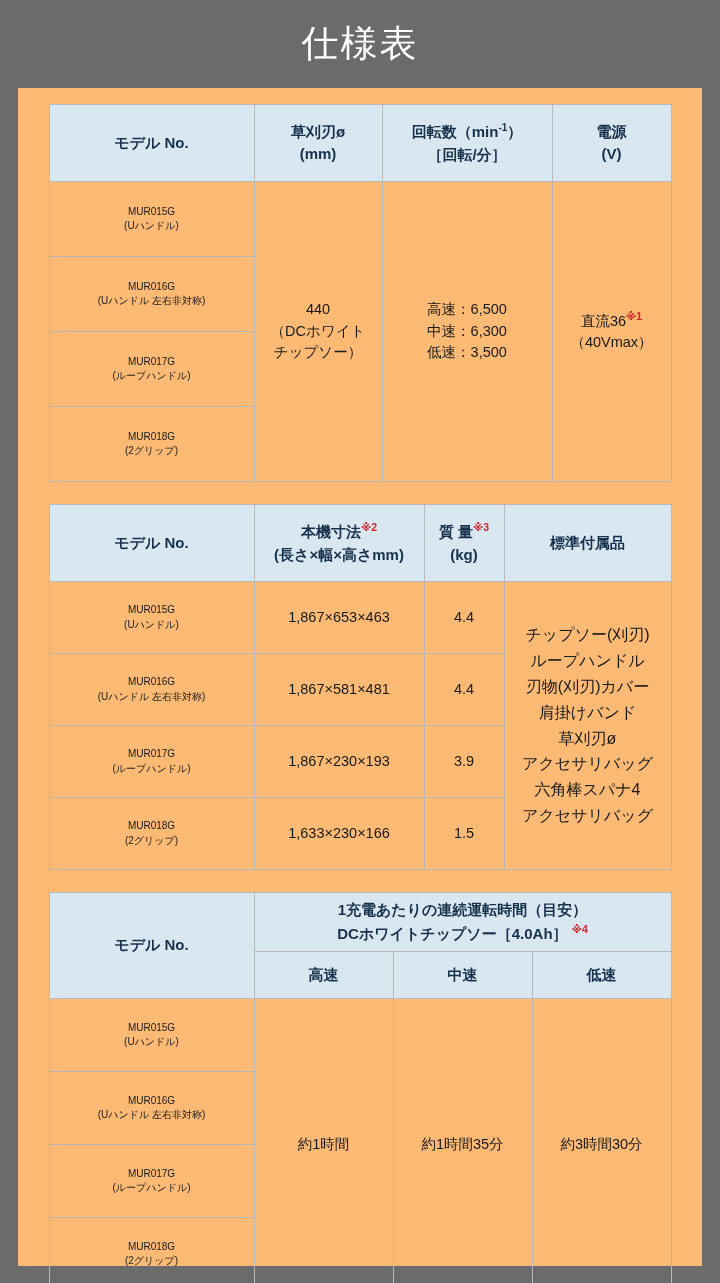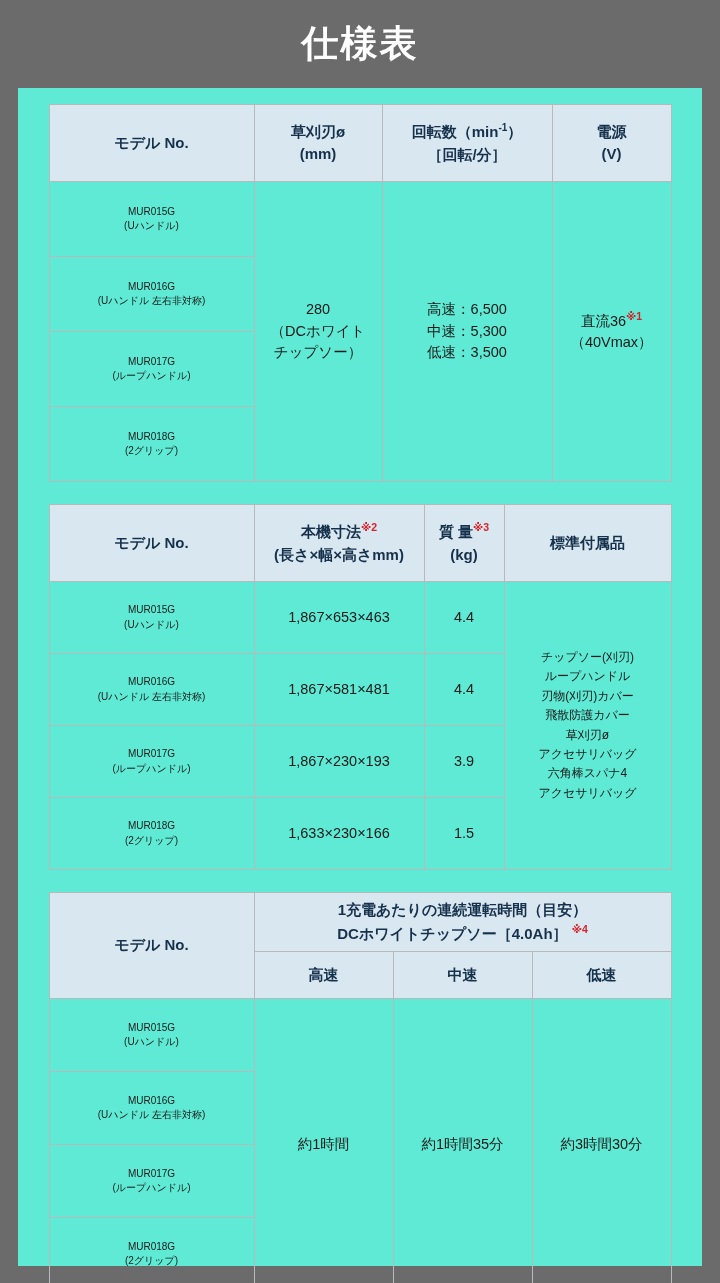--- a/index.html
+++ b/index.html
@@ -23,30 +23,30 @@
   .title-bar {
     height: 88px;
     display: flex;
     align-items: center;
     justify-content: center;
     background: #6b6b6b;
   }
   .title-bar .title {
     color: #ffffff;
     font-size: 37px;
-    font-weight: bold;
+    font-weight: normal;
     letter-spacing: 2px;
   }
   .sheet {
     position: absolute;
     left: 18px;
     top: 88px;
     width: 684px;
     height: 1178px;
-    background: #5eead4;
+    background: #fdba74;
     box-sizing: border-box;
   }
   .inner {
     padding: 16px 22px 10px 22px;
     box-sizing: border-box;
   }
   table {
     border-collapse: collapse;
     width: 622px;
     margin: 0 auto;
@@ -79,21 +79,21 @@
     color: #d6232a;
     font-size: 10.5px;
     font-weight: bold;
     vertical-align: super;
   }
   .supn {
     vertical-align: super;
     font-size: 10px;
   }
   .acc-list {
-    font-size: 12px;
+    font-size: 16px;
     line-height: 1.62;
   }
   .runtime-head-top th {
     font-size: 15px;
     line-height: 1.5;
   }
 </style>
 </head>
 <body>
 
@@ -133,27 +133,27 @@
               </th>
             </tr>
           </thead>
           <tbody>
             <tr>
               <td class="model-cell" style="height:62px">
                 <div>MUR015G</div>
                 <div>(Uハンドル)</div>
               </td>
               <td rowspan="4">
-                <div>280</div>
+                <div>440</div>
                 <div>（DCホワイト</div>
                 <div>チップソー）</div>
               </td>
               <td rowspan="4">
                 <div>高速：6,500</div>
-                <div>中速：5,300</div>
+                <div>中速：6,300</div>
                 <div>低速：3,500</div>
               </td>
               <td rowspan="4">
                 <div><span>直流36</span><sup class="mark">※1</sup></div>
                 <div>（40Vmax）</div>
               </td>
             </tr>
             <tr>
               <td class="model-cell" style="height:62px">
                 <div>MUR016G</div>
@@ -207,21 +207,21 @@
               <td class="model-cell" style="height:59px">
                 <div>MUR015G</div>
                 <div>(Uハンドル)</div>
               </td>
               <td>1,867×653×463</td>
               <td>4.4</td>
               <td rowspan="4" class="acc-list">
                 <div>チップソー(刈刃)</div>
                 <div>ループハンドル</div>
                 <div>刃物(刈刃)カバー</div>
-                <div>飛散防護カバー</div>
+                <div>肩掛けバンド</div>
                 <div>草刈刃ø</div>
                 <div>アクセサリバッグ</div>
                 <div>六角棒スパナ4</div>
                 <div>アクセサリバッグ</div>
               </td>
             </tr>
             <tr>
               <td class="model-cell" style="height:59px">
                 <div>MUR016G</div>
                 <div>(Uハンドル 左右非対称)</div>

